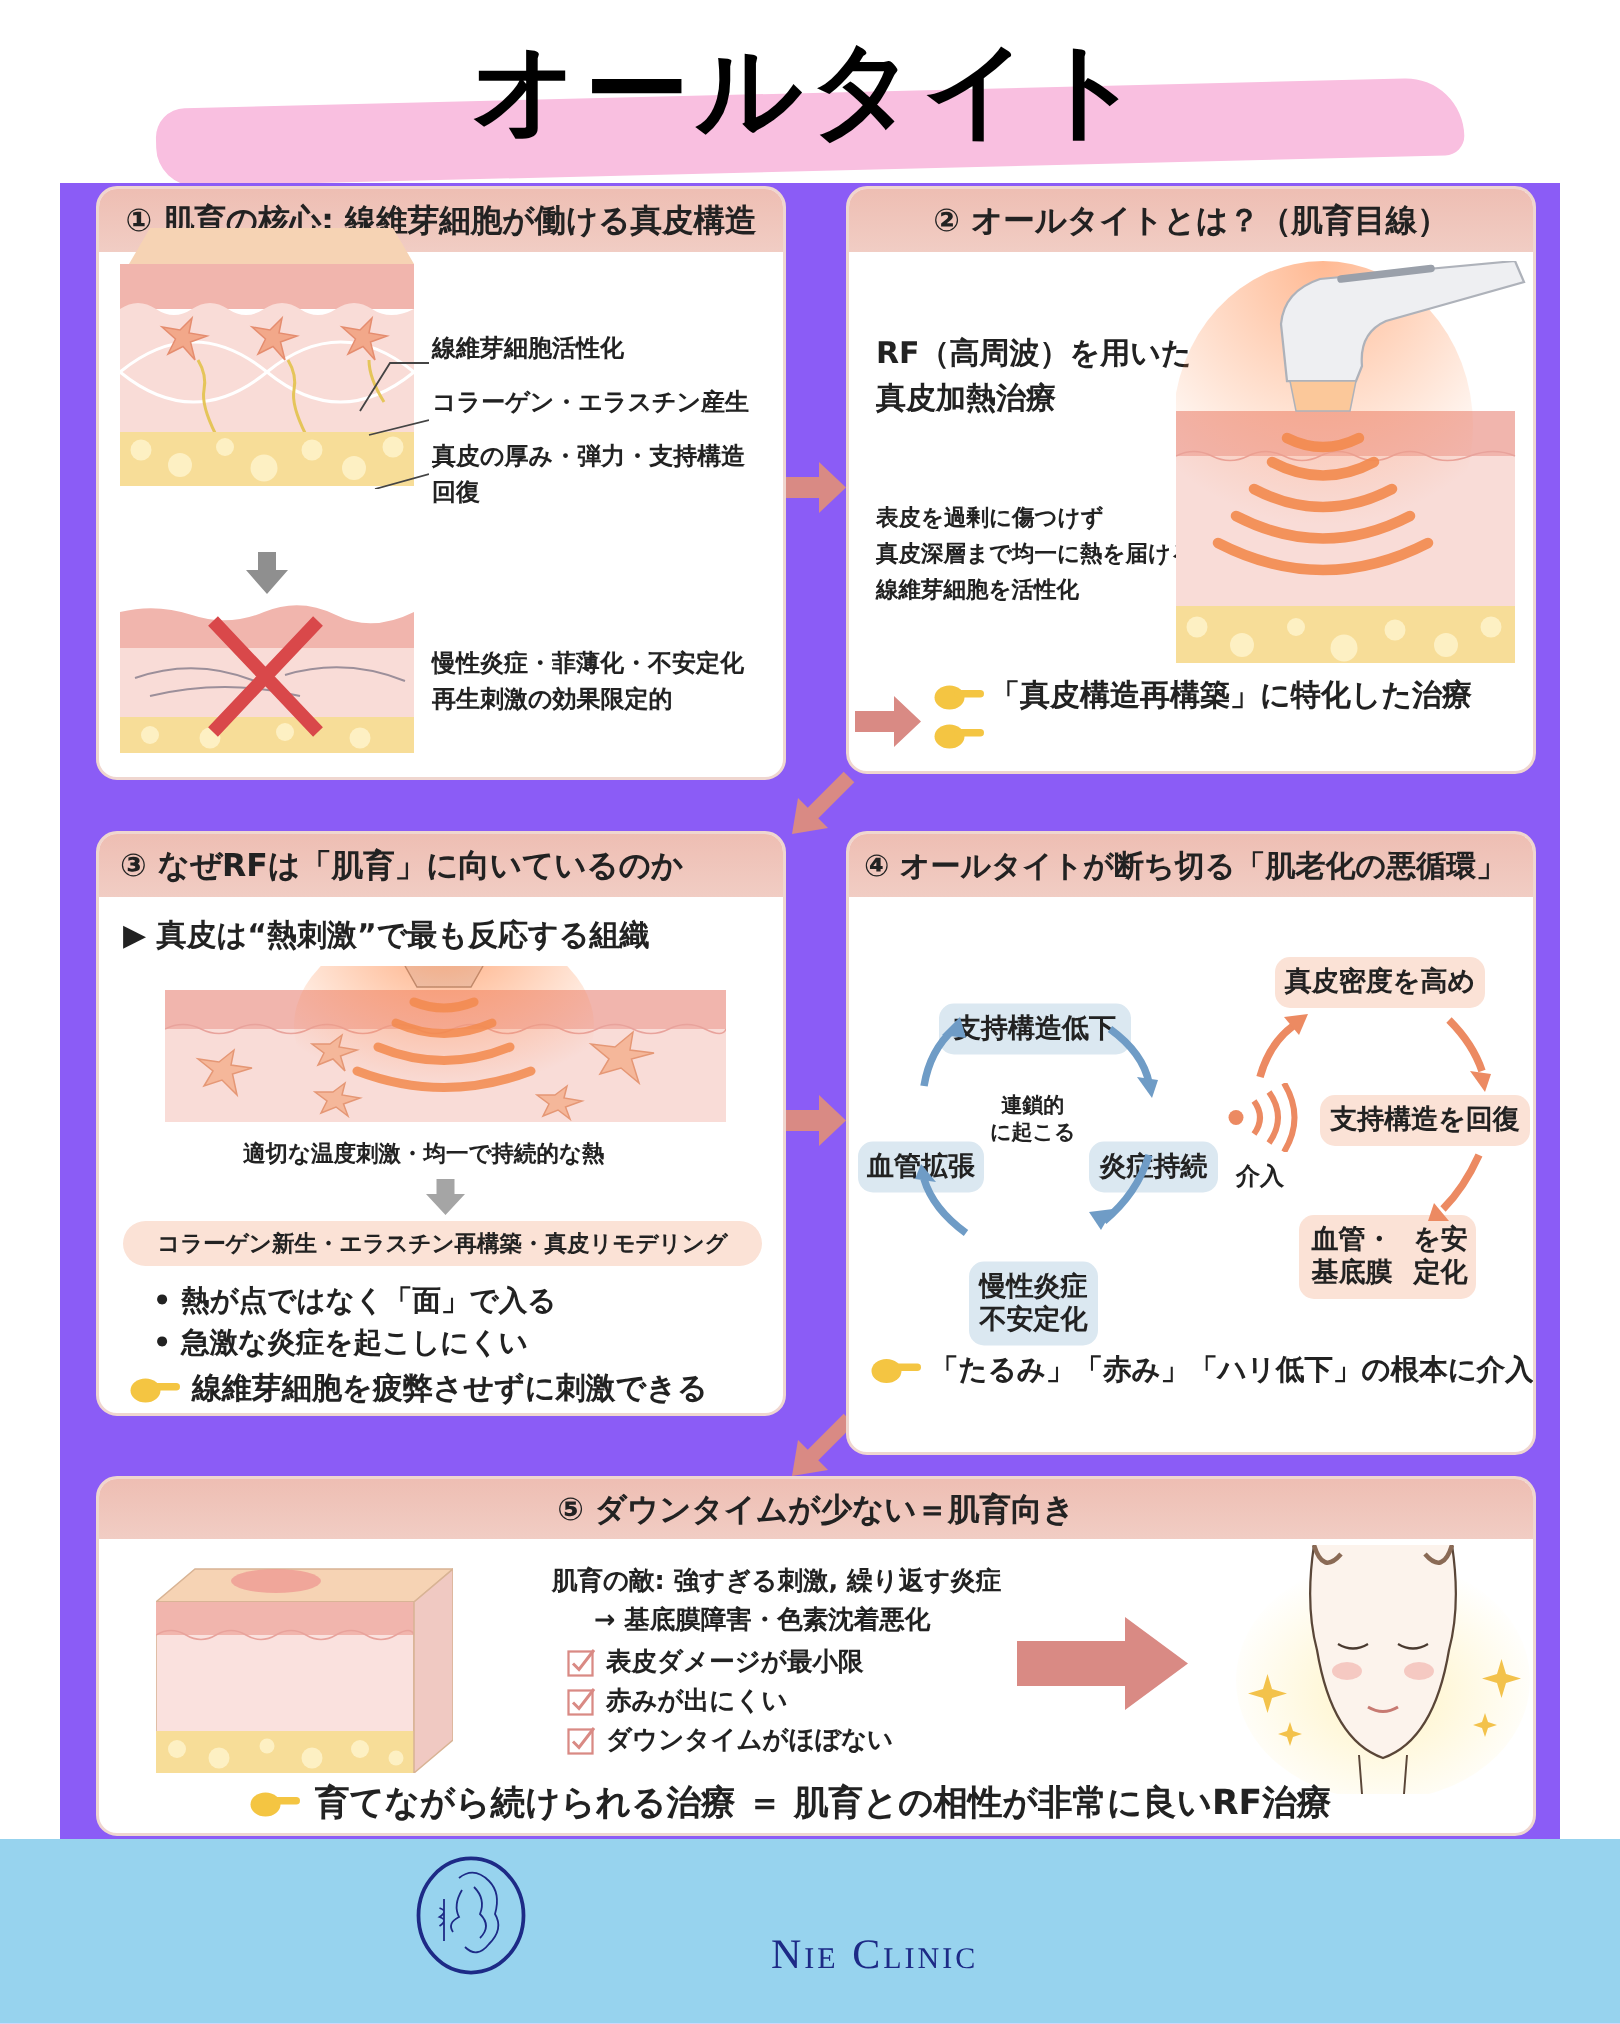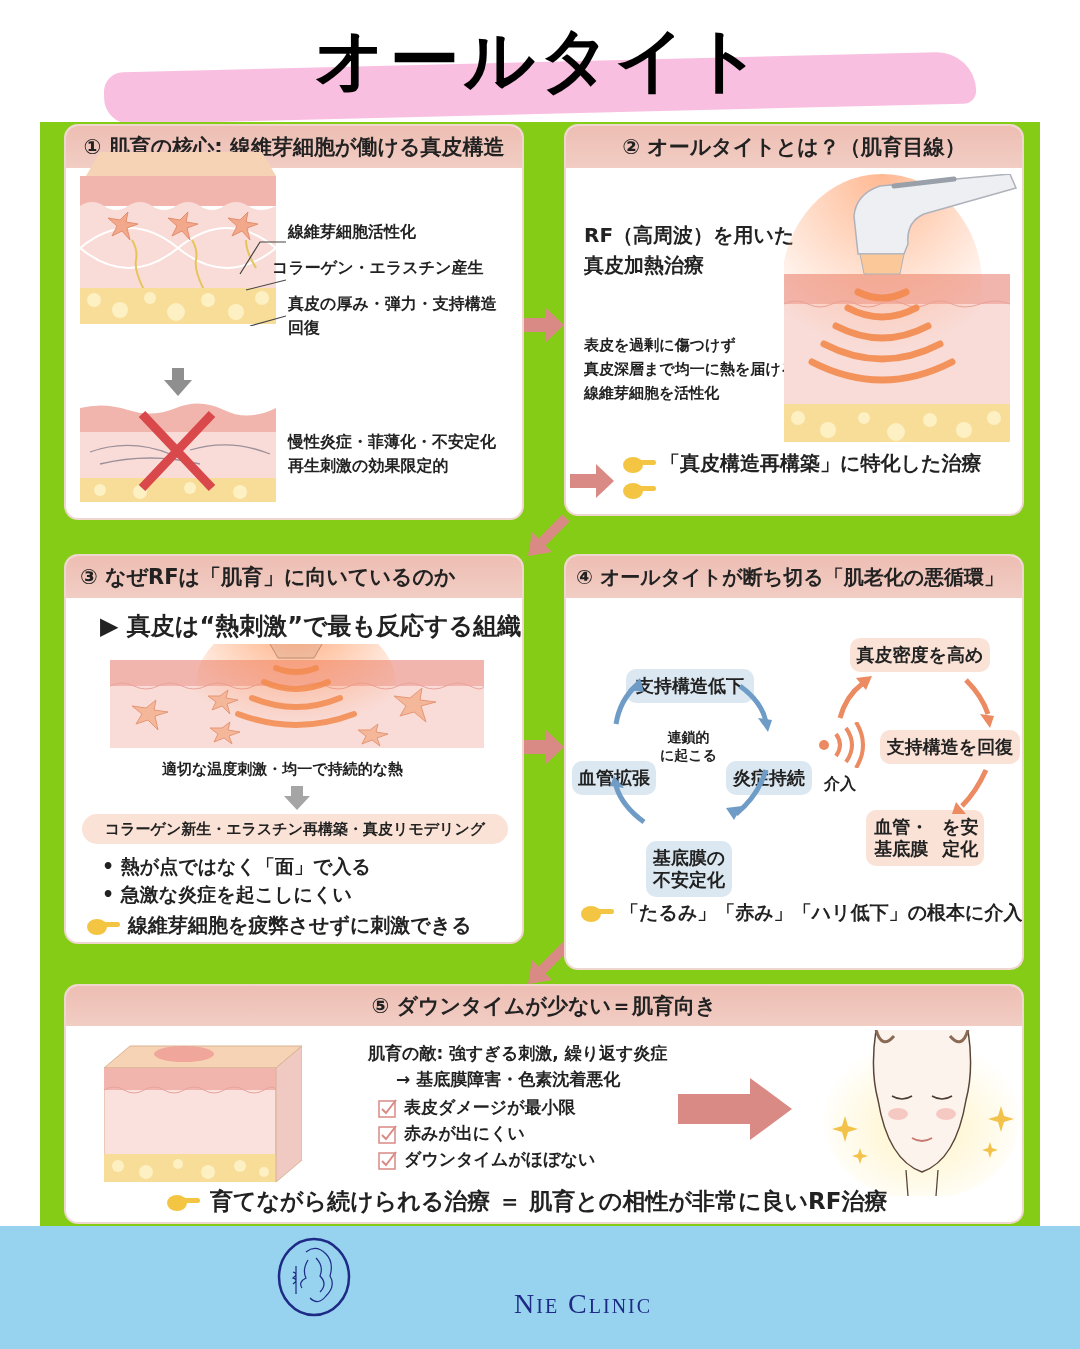--- a/index.html
+++ b/index.html
@@ -15,21 +15,21 @@
   }
   .title-text {
     position: absolute; left: 0; width: 1080px; top: 14px; text-align: center;
     font-size: 70px; font-weight: bold; letter-spacing: 4px; color: #000;
     font-family: "DejaVu Sans", sans-serif;
   }
 
   
   .frame {
     position: absolute; left: 40px; top: 122px; width: 1000px; height: 1104px;
-    background: #84cc16;
+    background: #8b5cf6;
   }
   .panel {
     position: absolute; background: #fff; border: 2px solid #efd6cf;
     border-radius: 14px; overflow: hidden;
   }
   .panel-head {
     height: 42px; background: linear-gradient(#eebeb3, #f1cdc4);
     display: flex; align-items: center; justify-content: center;
     font-size: 21px; font-weight: bold; color: #222; white-space: nowrap;
   }
@@ -134,21 +134,21 @@
             <circle cx="182" cy="150" r="7"></circle>
           </g>
       </svg>
     </div>
 
     <svg class="abs" style="left:170px;top:100px;" width="50" height="100" viewBox="0 0 50 100">
         <path d="M4 48 L24 16 H50 M10 64 L50 54 M14 100 L50 90" stroke="#444" stroke-width="1.2" fill="none"></path>
       </svg>
 
     <div class="abs txt" style="left:222px;top:96px;font-size:16px;">線維芽細胞活性化</div>
-    <div class="abs txt" style="left:206px;top:132px;font-size:16px;">コラーゲン・エラスチン産生</div>
+    <div class="abs txt" style="left:222px;top:132px;font-size:16px;">コラーゲン・エラスチン産生</div>
     <div class="abs txt" style="left:222px;top:168px;font-size:16px;">真皮の厚み・弾力・支持構造</div>
     <div class="abs txt" style="left:222px;top:192px;font-size:16px;">回復</div>
 
     <svg class="abs" style="left:98px;top:242px;" width="28" height="28" viewBox="0 0 28 28">
         <path d="M8 0h12v12h8L14 28 0 12h8z" fill="#8f8f8f"></path>
       </svg>
 
     <div class="skin" style="left:14px;top:276px;width:196px;height:100px;">
       <svg width="196" height="100" viewBox="0 0 196 100">
         <path d="M0 6 Q24 0 48 8 T96 6 T144 8 T196 6 V30 H0 Z" fill="#f1b5ad"></path>
@@ -226,21 +226,21 @@
       <svg class="hand" viewBox="0 0 34 20">
           <ellipse cx="11" cy="11" rx="10" ry="8" fill="#f4c542"></ellipse>
           <rect x="14" y="6" width="20" height="5" rx="2.5" fill="#f4c542"></rect>
         </svg>
     </div>
   </div>
 
   <div class="panel p3">
     <div class="panel-head left">③ なぜRFは「肌育」に向いているのか</div>
 
-    <div class="abs txt" style="left:34px;top:54px;font-size:24px;">▶ 真皮は“熱刺激”で最も反応する組織</div>
+    <div class="abs txt" style="left:16px;top:54px;font-size:20px;">▶ 真皮は“熱刺激”で最も反応する組織</div>
 
     <svg class="abs" style="left:44px;top:88px;" width="374" height="104" viewBox="0 0 374 104">
       <rect x="0" y="16" width="374" height="88" fill="#f9dcd7"></rect>
       <rect x="0" y="16" width="374" height="26" fill="#f1b5ad"></rect>
       <path d="M0 42 Q12 36 24 42 T48 42 T72 42 T96 42 T120 42 T144 42 T168 42 T192 42 T216 42 T240 42 T264 42 T288 42 T312 42 T336 42 T360 42 T374 42" stroke="#e8a39c" fill="none"></path>
       <path d="M160 0 L168 14 H204 L212 0" fill="#dfe8ef" stroke="#888"></path>
       <defs>
           <radialGradient id="glow3" cx="50%" cy="10%" r="70%">
             <stop offset="0" stop-color="#ff8a4a" stop-opacity="0.7"></stop>
             <stop offset="1" stop-color="#ff8a4a" stop-opacity="0"></stop>
@@ -281,21 +281,21 @@
       <span class="txt" style="font-size:20px;margin-left:8px;">線維芽細胞を疲弊させずに刺激できる</span>
     </div>
   </div>
 
   <div class="panel p4">
     <div class="panel-head left" style="padding-left:10px;font-size:20px;">④ オールタイトが断ち切る「肌老化の悪循環」</div>
 
     <div class="pill-blue" style="left:60px;top:82px;width:128px;height:34px;">支持構造低下</div>
     <div class="pill-blue" style="left:160px;top:174px;width:86px;height:34px;">炎症持続</div>
     <div class="pill-blue" style="left:80px;top:254px;width:86px;height:56px;flex-direction:column;">
-      <span>基底膜の</span>
+      <span>慢性炎症</span>
       <span>不安定化</span>
     </div>
     <div class="pill-blue" style="left:6px;top:174px;width:84px;height:34px;">血管拡張</div>
     <div class="abs txt" style="left:94px;top:172px;font-size:14px;text-align:center;line-height:1.3;">
       <div>連鎖的</div>
       <div>に起こる</div>
     </div>
     <svg class="abs" style="left:0;top:80px;" width="260" height="240" viewBox="0 0 260 240">
       <g stroke="#6f9cc6" stroke-width="5" fill="none">
           <path d="M174 50 Q196 66 200 86"></path>

